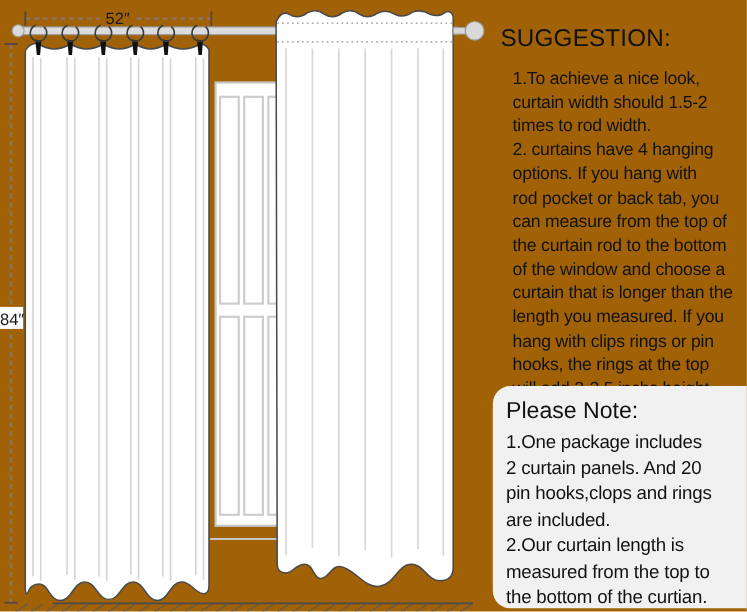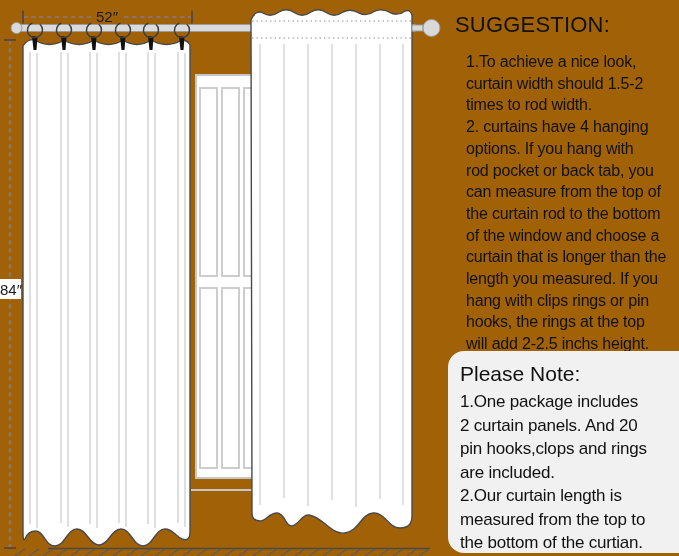--- a/index.html
+++ b/index.html
@@ -25,21 +25,21 @@
     position: absolute;
     left: 455px;
     top: 8px;
     width: 224px;
   }
   .suggestion-title {
     font-size: 22px;
     line-height: 30px;
     letter-spacing: 0.2px;
     font-weight: 400;
-    margin: 2px 0 4px 0;
+    margin: 12px 0 4px 0;
     white-space: nowrap;
   }
   .suggestion-body {
     font-size: 16px;
     line-height: 21.7px;
     letter-spacing: -0.2px;
     margin: 11px;
     white-space: pre-line;
   }
   .note-box {

